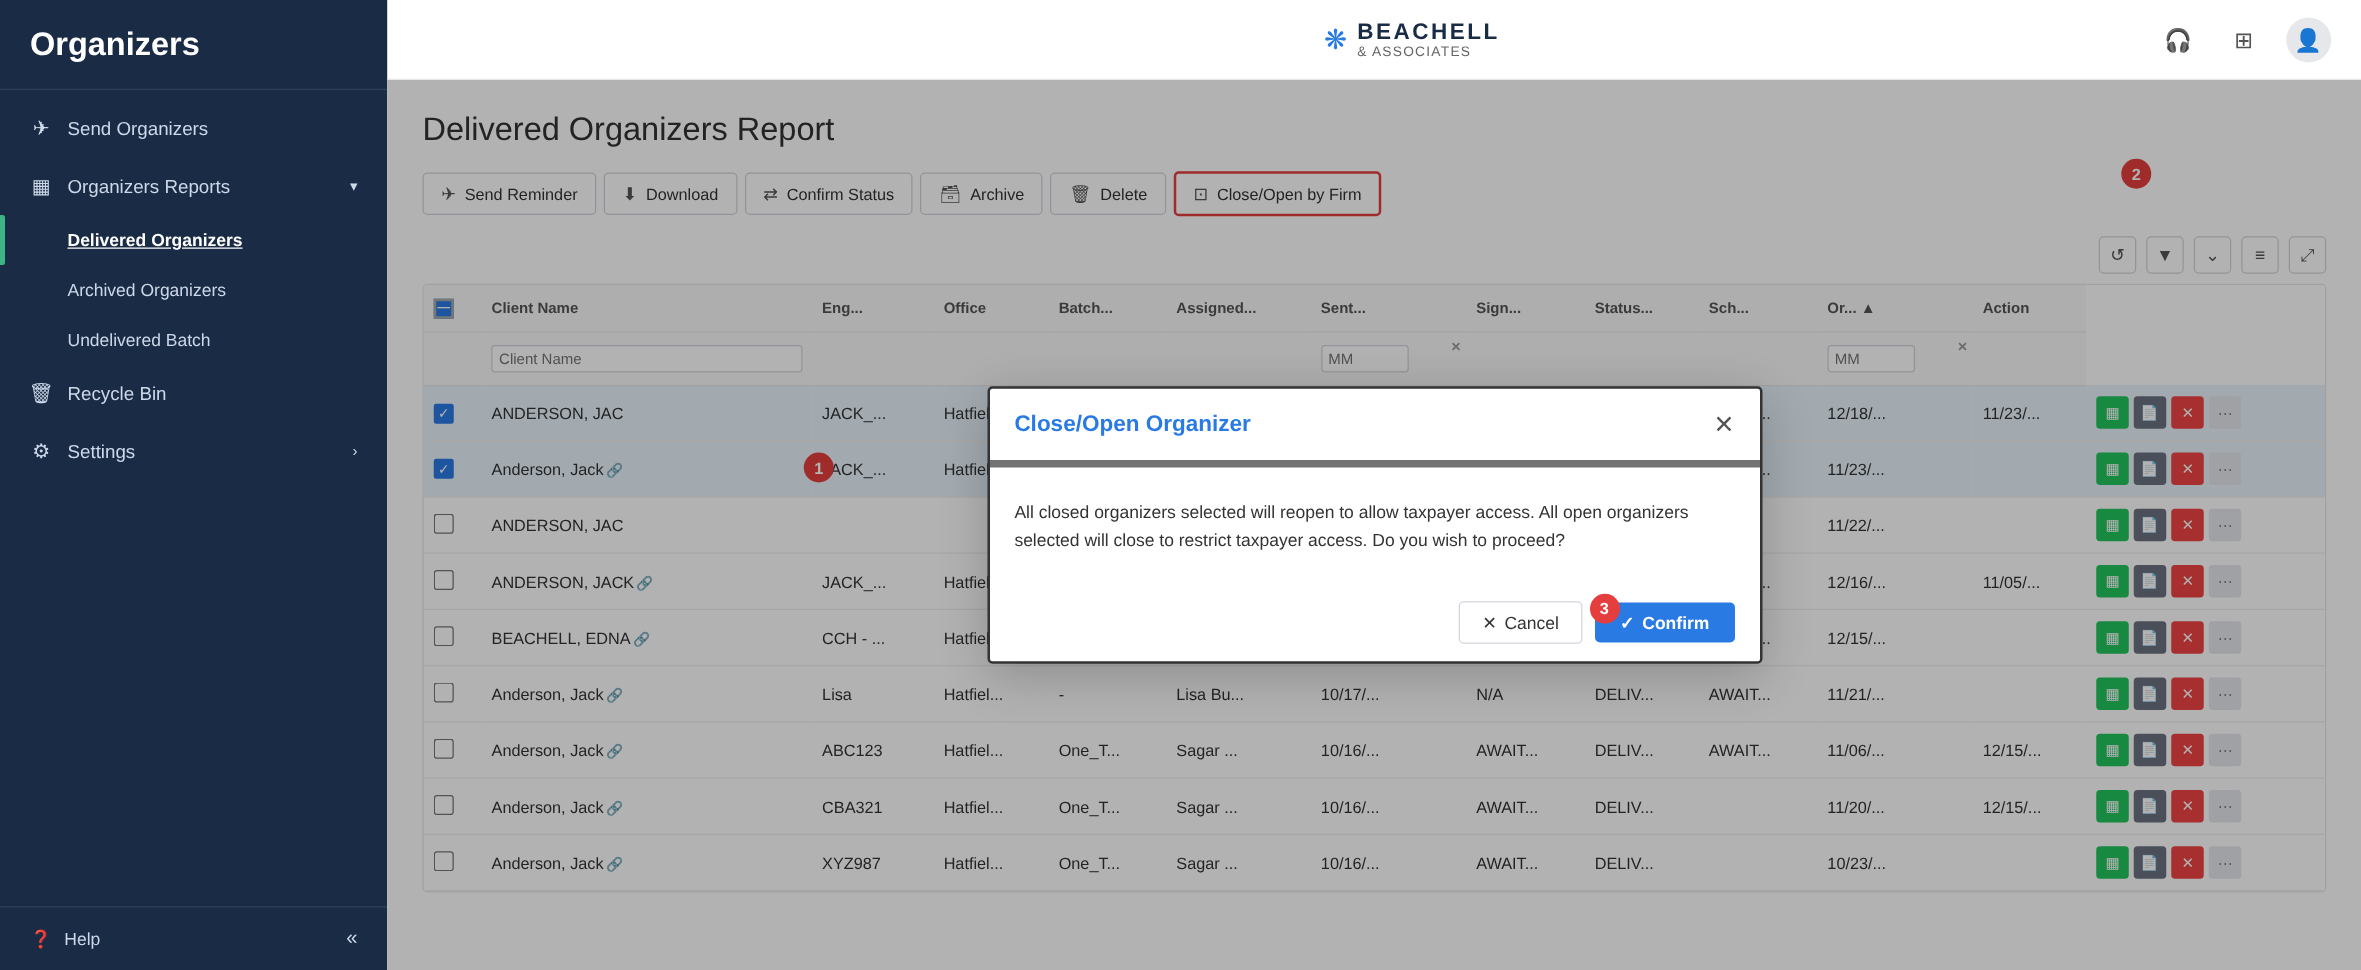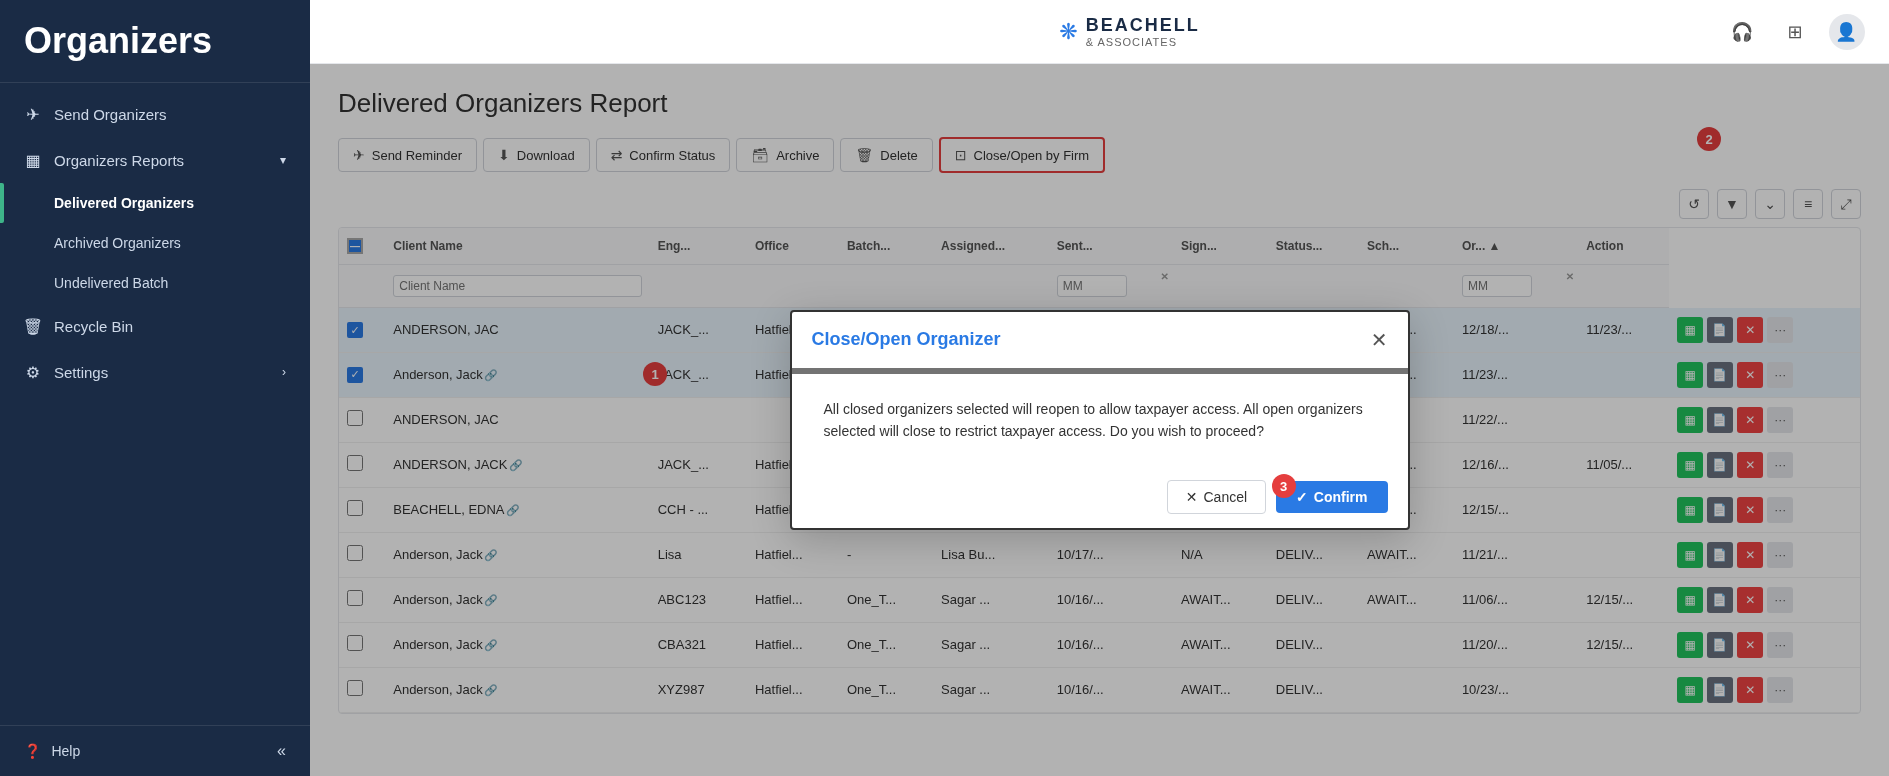--- a/index.html
+++ b/index.html
@@ -1,27 +1,27 @@
 <!DOCTYPE html>
 <html><head>
   <meta charset="utf-8">
   <style>
     * { box-sizing: border-box; margin: 0; padding: 0; }
     body { font-family: -apple-system, BlinkMacSystemFont, 'Segoe UI', sans-serif; background: #f5f5f5; display: flex; height: 776px; overflow: hidden; }
 
     
     .sidebar { width: 310px; background: #1a2b45; color: #fff; display: flex; flex-direction: column; height: 100%; flex-shrink: 0; }
-    .sidebar-title { padding: 20px 24px; font-size: 36px; font-weight: 700; color: #fff; border-bottom: 1px solid rgba(255,255,255,0.1); }
+    .sidebar-title { padding: 20px 24px; font-size: 26px; font-weight: 700; color: #fff; border-bottom: 1px solid rgba(255,255,255,0.1); }
     .sidebar-nav { flex: 1; padding: 8px 0; }
     .nav-item { display: flex; align-items: center; gap: 12px; padding: 14px 24px; cursor: pointer; color: #cdd8e8; font-size: 15px; position: relative; }
     .nav-item .nav-icon { width: 18px; height: 18px; display: flex; align-items: center; justify-content: center; font-size: 16px; flex-shrink: 0; }
     .nav-item .chevron { margin-left: auto; font-size: 12px; }
     .nav-sub { padding-left: 0; }
     .nav-sub-item { display: flex; align-items: center; padding: 12px 24px 12px 54px; cursor: pointer; color: #cdd8e8; font-size: 14px; }
-    .nav-sub-item.active { color: #fff; font-weight: 600; }
+    .nav-sub-item.active { color: #fff; font-weight: 600; text-decoration: underline; }
     .nav-sub-item.active::before { content: ''; position: absolute; left: 0; width: 4px; height: 40px; background: #3eb489; border-radius: 0 2px 2px 0; }
     .nav-sub-item { position: relative; }
     .sidebar-footer { padding: 16px 24px; border-top: 1px solid rgba(255,255,255,0.1); display: flex; align-items: center; justify-content: space-between; }
     .help-item { display: flex; align-items: center; gap: 10px; color: #cdd8e8; font-size: 14px; cursor: pointer; }
     .collapse-btn { color: #cdd8e8; cursor: pointer; font-size: 16px; }
 
     
     .main { flex: 1; display: flex; flex-direction: column; background: #fff; overflow: hidden; }
 
     
@@ -67,21 +67,21 @@
     .act-btn.red { background: #ef4444; color: #fff; }
     .act-btn.dots { background: #e5e7eb; color: #555; }
     .link-icon { color: #6b7280; font-size: 11px; margin-left: 2px; }
 
     
     .modal-overlay { position: absolute; top: 0; left: 0; right: 0; bottom: 0; background: rgba(0,0,0,0.3); z-index: 100; display: flex; align-items: center; justify-content: center; }
     .modal { background: #fff; border: 2px solid #333; border-radius: 4px; width: 620px; max-width: 90%; padding: 0; box-shadow: 0 10px 40px rgba(0,0,0,0.2); position: relative; }
     .modal-header { display: flex; align-items: center; justify-content: space-between; padding: 16px 20px; border-bottom: 6px solid #737373; }
     .modal-title { font-size: 18px; font-weight: 600; color: #2a7ae4; }
     .modal-close { background: none; border: none; font-size: 20px; cursor: pointer; color: #555; }
-    .modal-body { padding: 24px 32px; font-size: 14px; color: #333; line-height: 1.6; }
+    .modal-body { padding: 24px 20px; font-size: 14px; color: #333; line-height: 1.6; }
     .modal-footer { display: flex; align-items: center; justify-content: flex-end; gap: 10px; padding: 14px 20px; }
     .btn-cancel { display: flex; align-items: center; gap: 6px; padding: 8px 18px; background: #fff; border: 1px solid #d1d5db; border-radius: 4px; cursor: pointer; font-size: 14px; color: #333; }
     .btn-confirm { display: flex; align-items: center; gap: 6px; padding: 8px 20px; background: #2a7ae4; border: none; border-radius: 4px; cursor: pointer; font-size: 14px; color: #fff; font-weight: 600; }
   </style>
 </head>
 <body>
 
 <nav class="sidebar">
   <div class="sidebar-title">Organizers</div>
   <div class="sidebar-nav">

